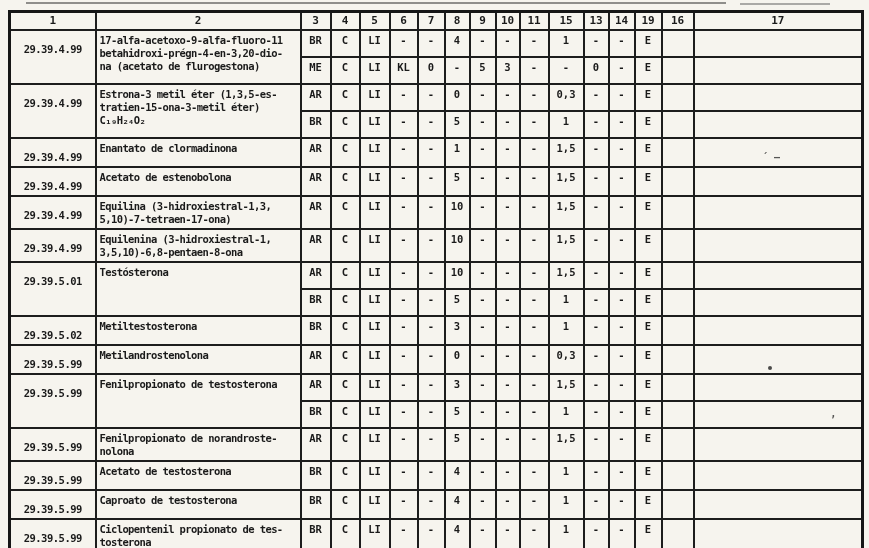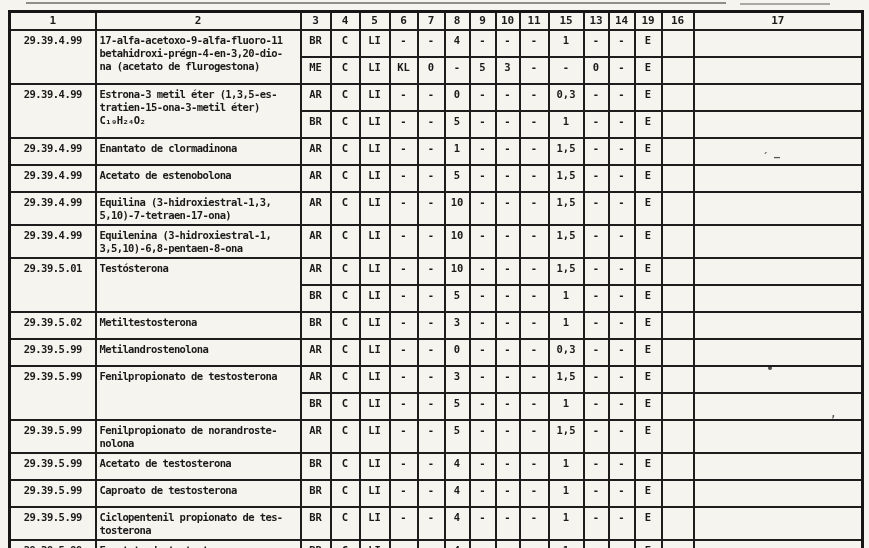--- a/index.html
+++ b/index.html
@@ -56,21 +56,21 @@
   }
   .doc-table th {
     height: 14px;
     text-align: center;
     font-size: 11px;
     padding: 1px 0;
   }
   td.code-cell {
     text-align: center;
     letter-spacing: -0.5px;
-    padding-top: 3px;
+    padding-top: 12px;
   }
   td.name-cell {
     text-align: left;
     padding-left: 3px;
     padding-top: 3px;
     letter-spacing: -0.6px;
   }
   td.val-cell {
     text-align: center;
     height: 20px;

